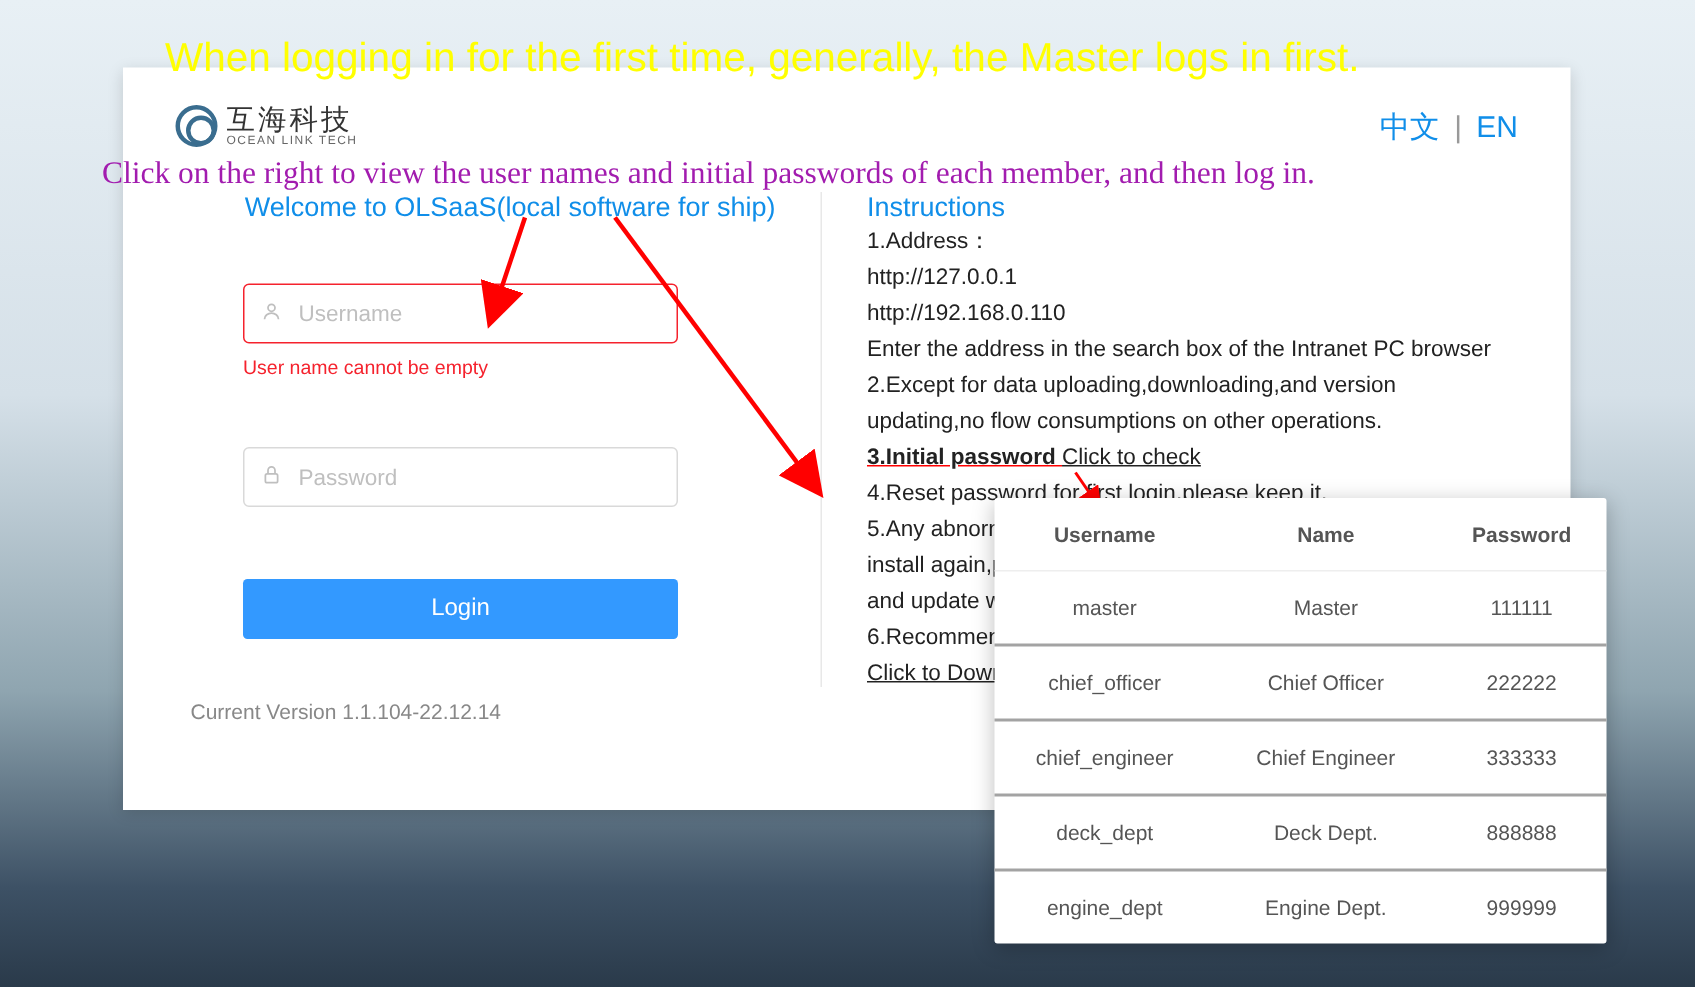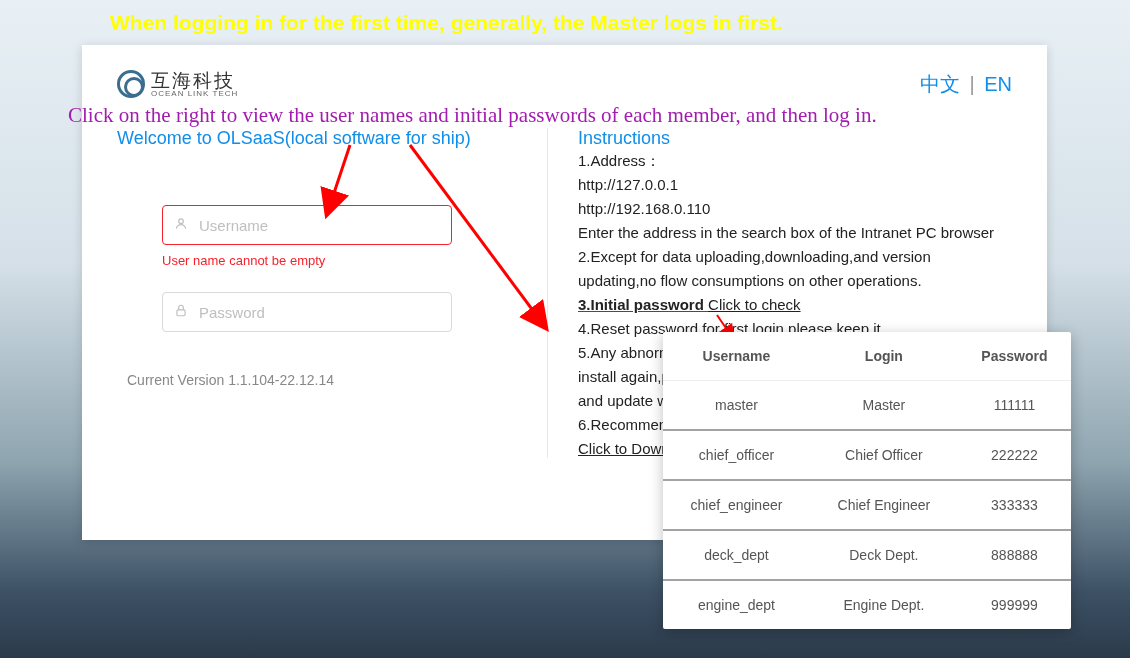--- a/index.html
+++ b/index.html
@@ -6,25 +6,25 @@
     body {
       font-family: Arial, "Microsoft YaHei", sans-serif;
       width: 1130px;
       height: 658px;
       position: relative;
       overflow: hidden;
       background: linear-gradient(to bottom, #e8f0f5 0%, #d5e0e8 40%, #8fa5b0 70%, #3d5165 90%, #2a3a4a 100%);
     }
     .annotation-top {
       position: absolute;
-      top: 11px;
+      top: 23px;
       left: 110px;
       color: #ffff00;
-      font-size: 21px;
-      font-weight: 700;
+      font-size: 27px;
+      font-weight: 400;
       z-index: 10;
     }
     .annotation-red {
       position: absolute;
       top: 103px;
       left: 68px;
       color: #a21caf;
       font-size: 21px;
       font-weight: 500;
       z-index: 20;
@@ -95,22 +95,22 @@
       gap: 0;
       margin-top: 30px;
     }
     .left-col {
       width: 430px;
       padding-right: 30px;
     }
     .welcome {
       color: #108ee9;
       font-size: 18px;
-      margin-bottom: 56px;
-      text-align: left;
+      margin-bottom: 40px;
+      text-align: right;
     }
     .input-wrap {
       position: relative;
       margin-bottom: 8px;
     }
     .input-field {
       width: 290px;
       height: 40px;
       margin-left: 45px;
       border: 1px solid #d9d9d9;
@@ -128,21 +128,21 @@
       left: 57px;
       top: 50%;
       transform: translateY(-50%);
       color: #bfbfbf;
       font-size: 14px;
     }
     .error-msg {
       color: #f5222d;
       font-size: 13px;
       margin-left: 45px;
-      margin-bottom: 24px;
+      margin-bottom: 46px;
     }
     .login-btn {
       width: 290px;
       height: 40px;
       margin-left: 45px;
       background: #3399ff;
       color: #fff;
       border: none;
       border-radius: 3px;
       font-size: 16px;
@@ -252,20 +252,21 @@
       <div class="input-wrap">
         <span class="input-icon">
           <svg width="14" height="14" viewBox="0 0 24 24" fill="none" stroke="#bfbfbf" stroke-width="2">
               <rect x="5" y="11" width="14" height="10" rx="2"></rect>
               <path d="M8 11V7a4 4 0 0 1 8 0v4"></path>
             </svg>
         </span>
         <input class="input-field" type="password" placeholder="Password" style="">
       </div>
 
+      <button class="login-btn">Login</button>
 
       <div class="version">Current Version 1.1.104-22.12.14</div>
     </div>
 
     <div class="divider"></div>
 
     <div class="right-col">
       <div class="instructions-title">Instructions</div>
       <div class="instructions-body">
         <div>1.Address：</div>
@@ -284,21 +285,21 @@
       </div>
     </div>
   </div>
 </div>
 
 <div class="popup">
   <table>
     <thead>
       <tr>
         <th>Username</th>
-        <th>Login</th>
+        <th>Name</th>
         <th>Password</th>
       </tr>
     </thead>
     <tbody id="popup-body">
         <tr>
           <td>master</td>
           <td>Master</td>
           <td>111111</td>
         </tr>
         <tr>

